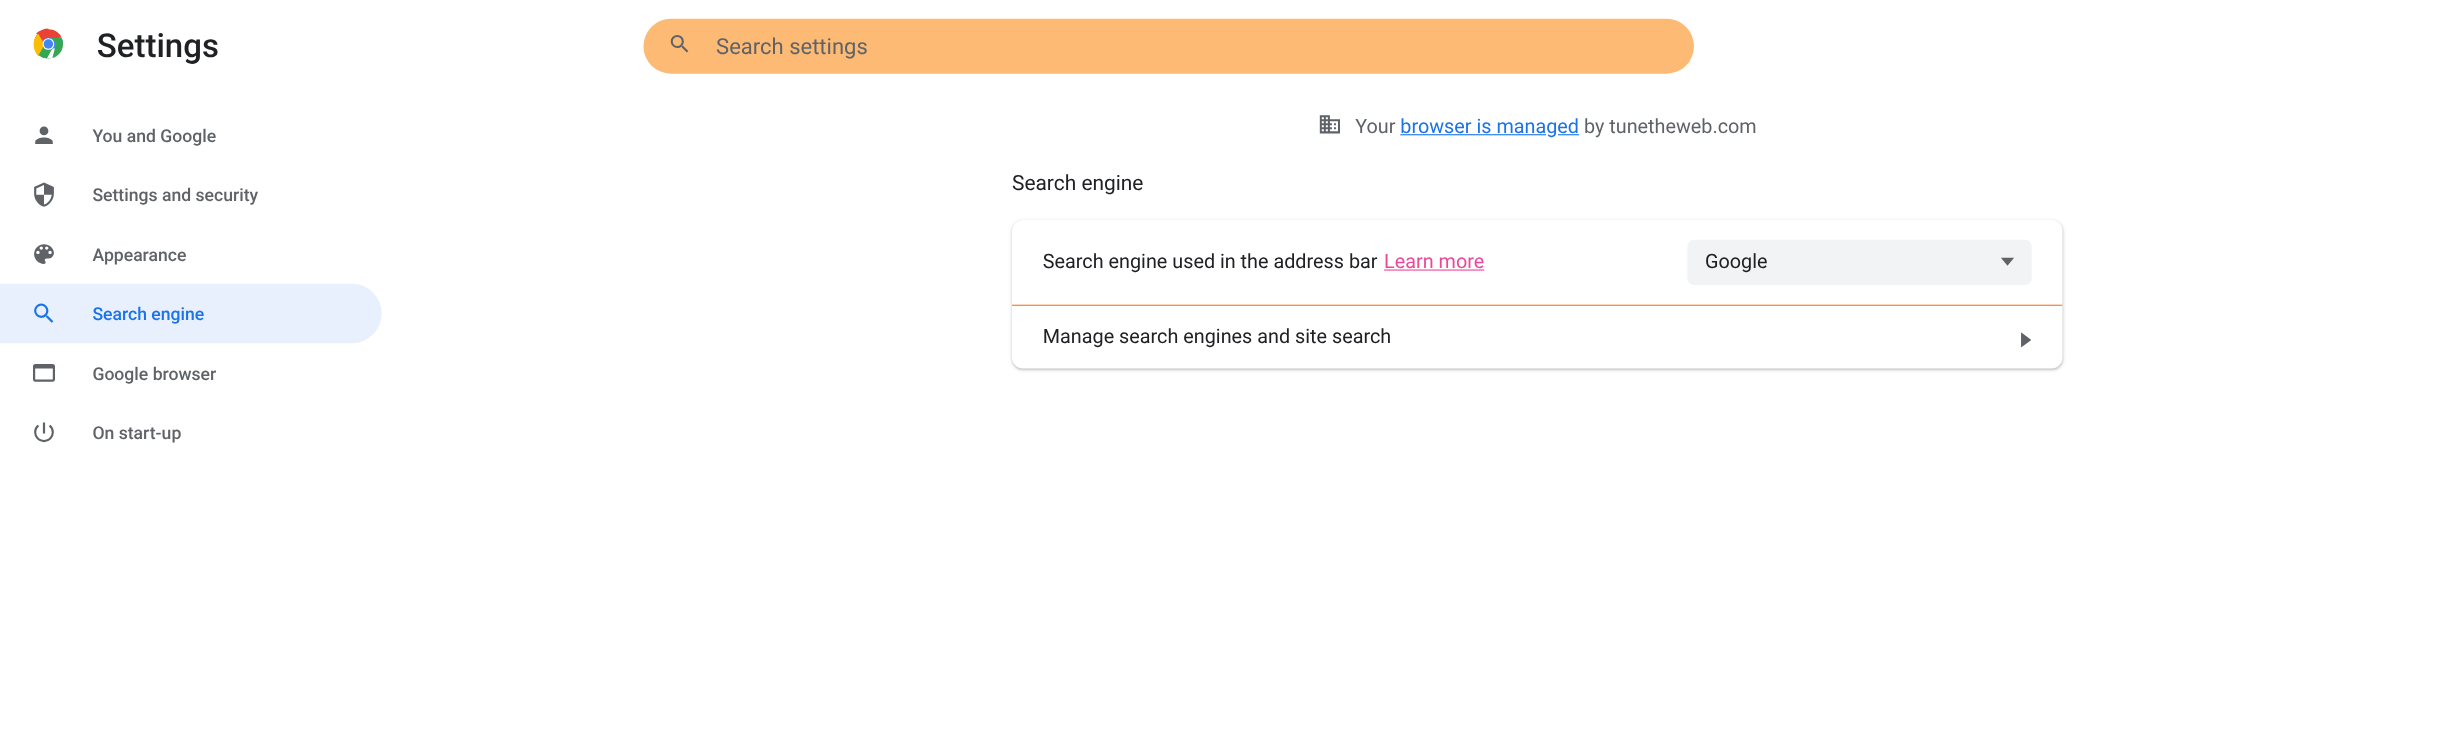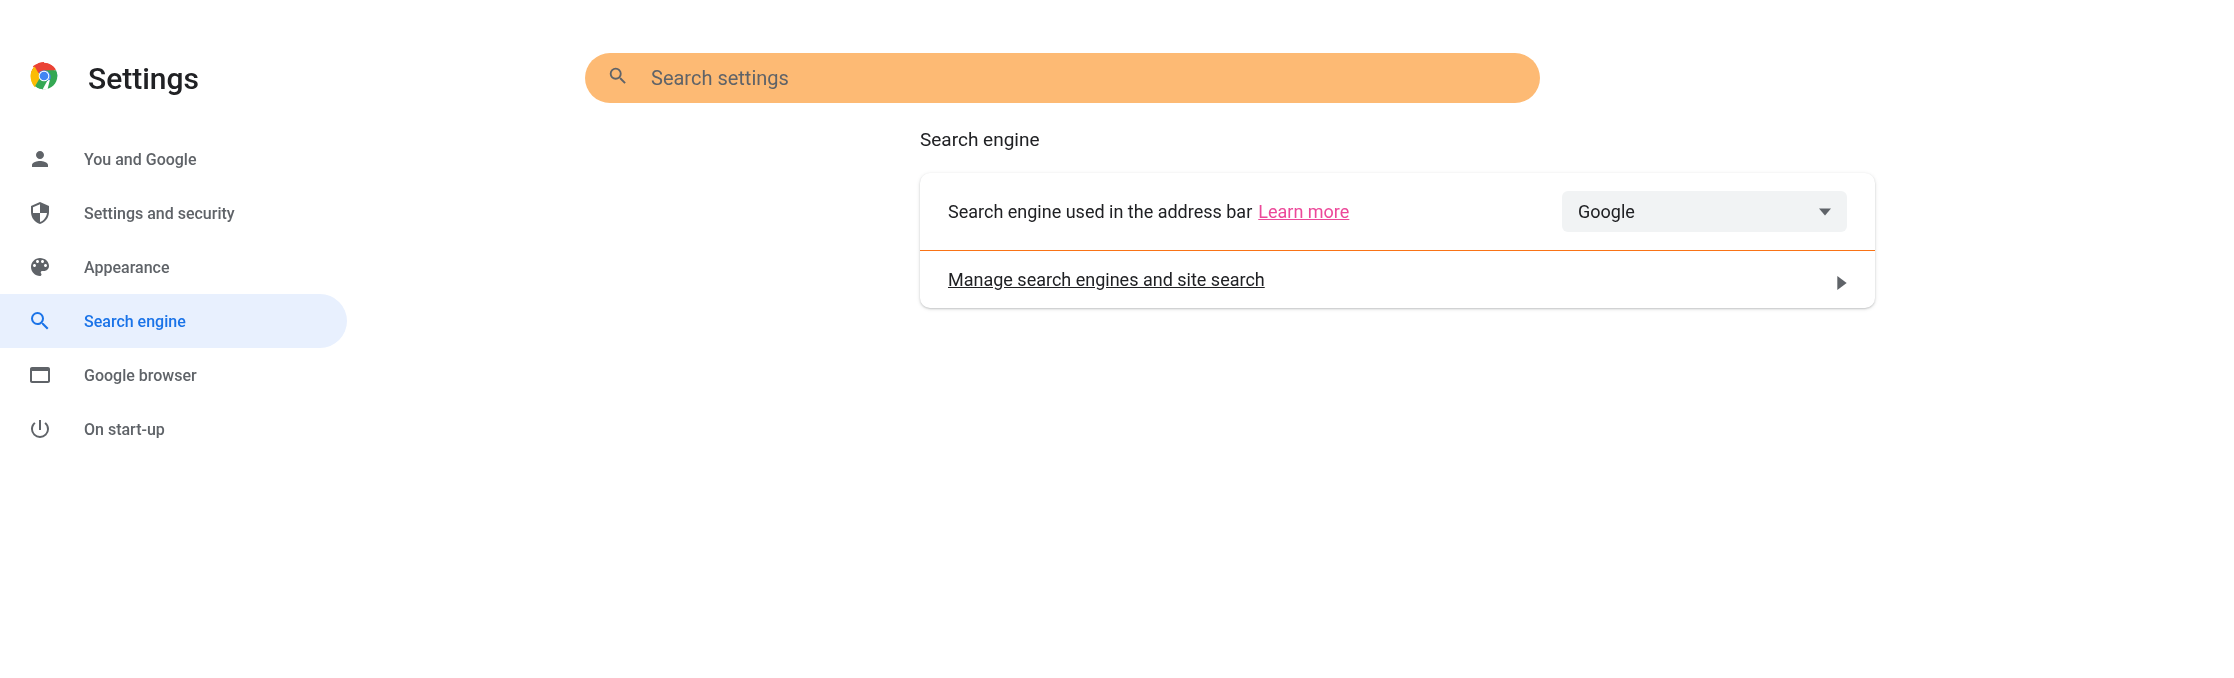--- a/index.html
+++ b/index.html
@@ -9,21 +9,20 @@
       font-family: 'Roboto', 'Segoe UI', Arial, sans-serif;
     }
     body {
       background: #ffffff;
       color: #202124;
     }
     .container {
       display: flex;
       flex-direction: column;
       width: 100%;
-      margin-top: 36px;
     }
     .top-row {
       display: flex;
       align-items: center;
       width: 100%;
     }
     .header-left {
       display: flex;
       align-items: center;
       padding: 24px 0 24px 28px;
@@ -182,42 +181,41 @@
       text-decoration: underline;
       cursor: pointer;
     }
     .dropdown {
       display: flex;
       align-items: center;
       justify-content: space-between;
       background: #f1f3f4;
       border-radius: 6px;
       padding: 10px 16px;
-      width: 285px;
+      width: 313px;
       cursor: pointer;
       font-size: 18px;
       color: #202124;
     }
     .dropdown svg {
       width: 12px;
       height: 12px;
       fill: #5f6368;
     }
     .chevron-right {
       width: 10px;
       height: 14px;
     }
     .chevron-right svg {
       width: 10px;
       height: 14px;
       fill: #5f6368;
     }
     .manage-row {
       cursor: pointer;
-      text-decoration: underline;
     }
   </style>
 </head>
 <body>
 
 <div class="container">
   <div class="top-row">
     <div class="header-left">
       <span>
         <svg class="chrome-logo" viewBox="0 0 48 48">
@@ -303,20 +301,30 @@
           <svg viewBox="0 0 24 24">
               <path d="M13 3h-2v10h2V3zm4.83 2.17l-1.42 1.42A6.92 6.92 0 0119 12c0 3.87-3.13 7-7 7s-7-3.13-7-7c0-2.15.97-4.08 2.58-5.42L6.17 5.17A8.932 8.932 0 003 12a9 9 0 0018 0c0-2.74-1.23-5.18-3.17-6.83z"></path>
             </svg>
         </span>
         <span class="label">On start-up</span>
       </div>
     </div>
 
     <div class="main-content">
       <div class="main-inner">
+        <div class="managed-banner">
+          <span>
+            <svg viewBox="0 0 24 24">
+                <path d="M12 7V3H2v18h20V7H12zM6 19H4v-2h2v2zm0-4H4v-2h2v2zm0-4H4V9h2v2zm0-4H4V5h2v2zm4 12H8v-2h2v2zm0-4H8v-2h2v2zm0-4H8V9h2v2zm0-4H8V5h2v2zm10 12h-8v-2h2v-2h-2v-2h2v-2h-2V9h8v10zm-2-8h-2v2h2v-2zm0 4h-2v2h2v-2z"></path>
+              </svg>
+          </span>
+          <span>
+            <span>Your </span><a class="managed-link">browser is managed</a><span> by tunetheweb.com</span>
+          </span>
+        </div>
 
         <div class="section-title">Search engine</div>
 
         <div class="card">
           <div class="card-row">
             <div class="row-text">
               <span>Search engine used in the address bar </span>
               <a class="learn-more">Learn more</a>
             </div>
             <div class="dropdown">

